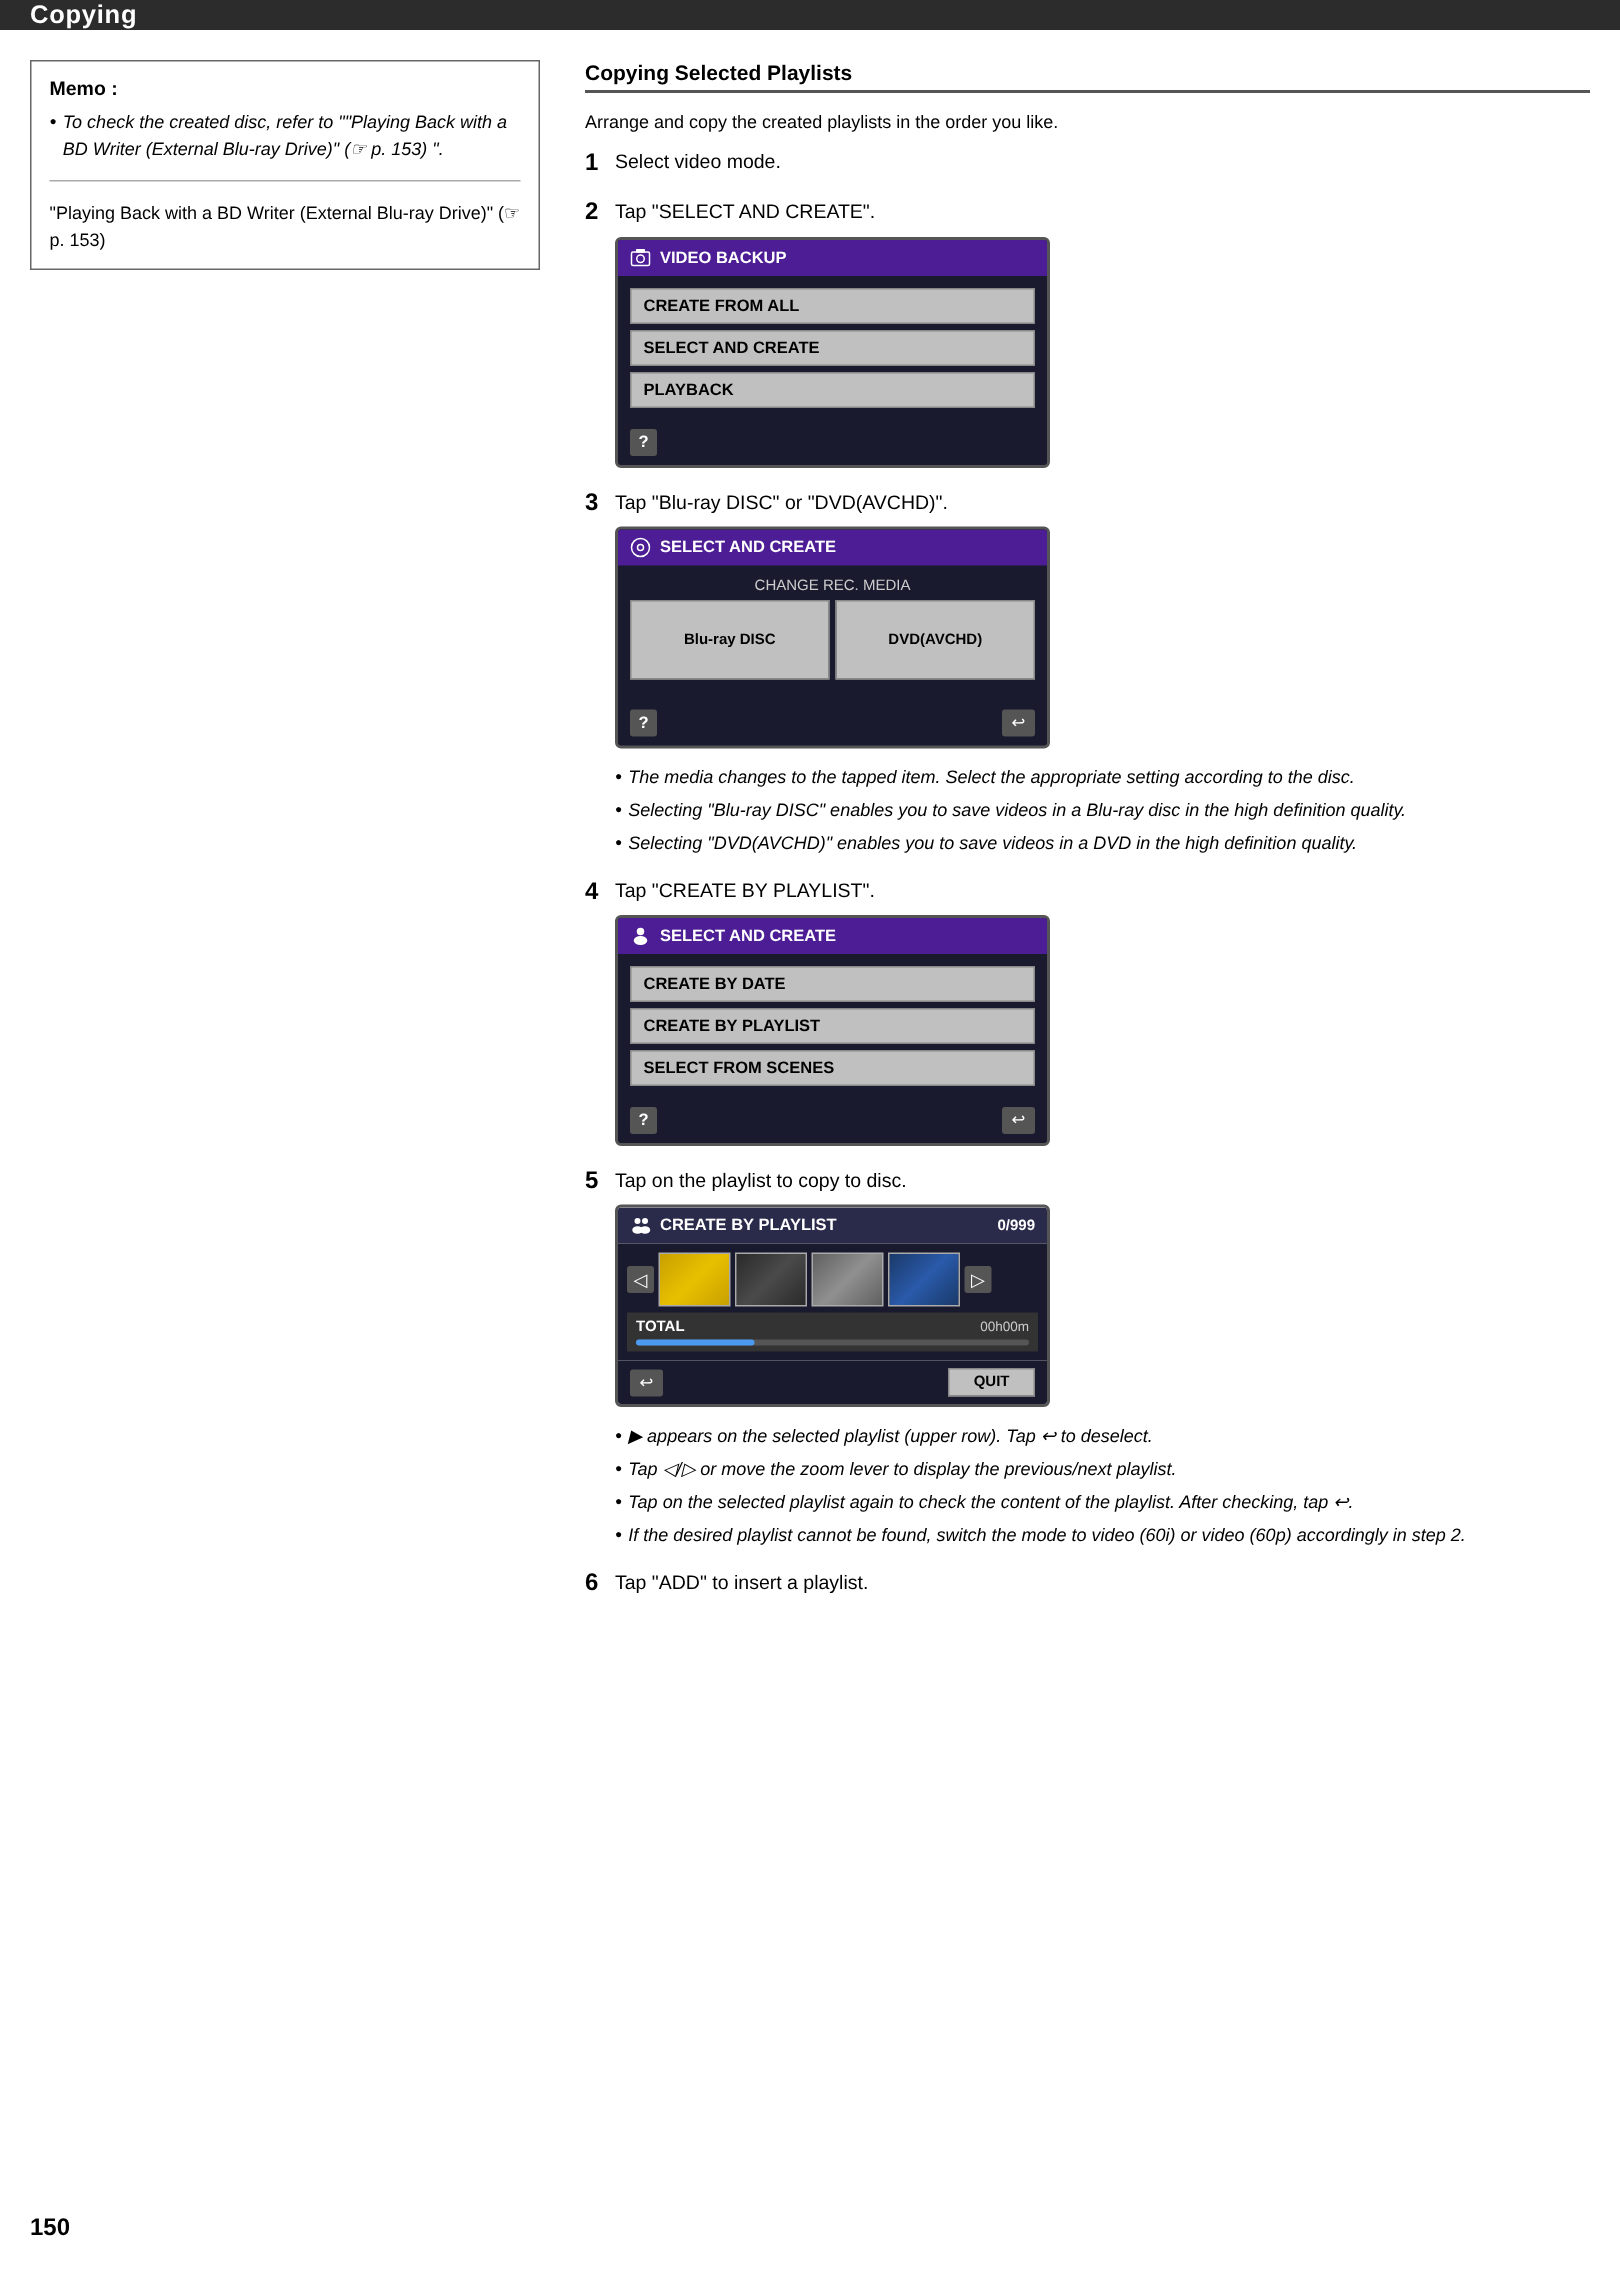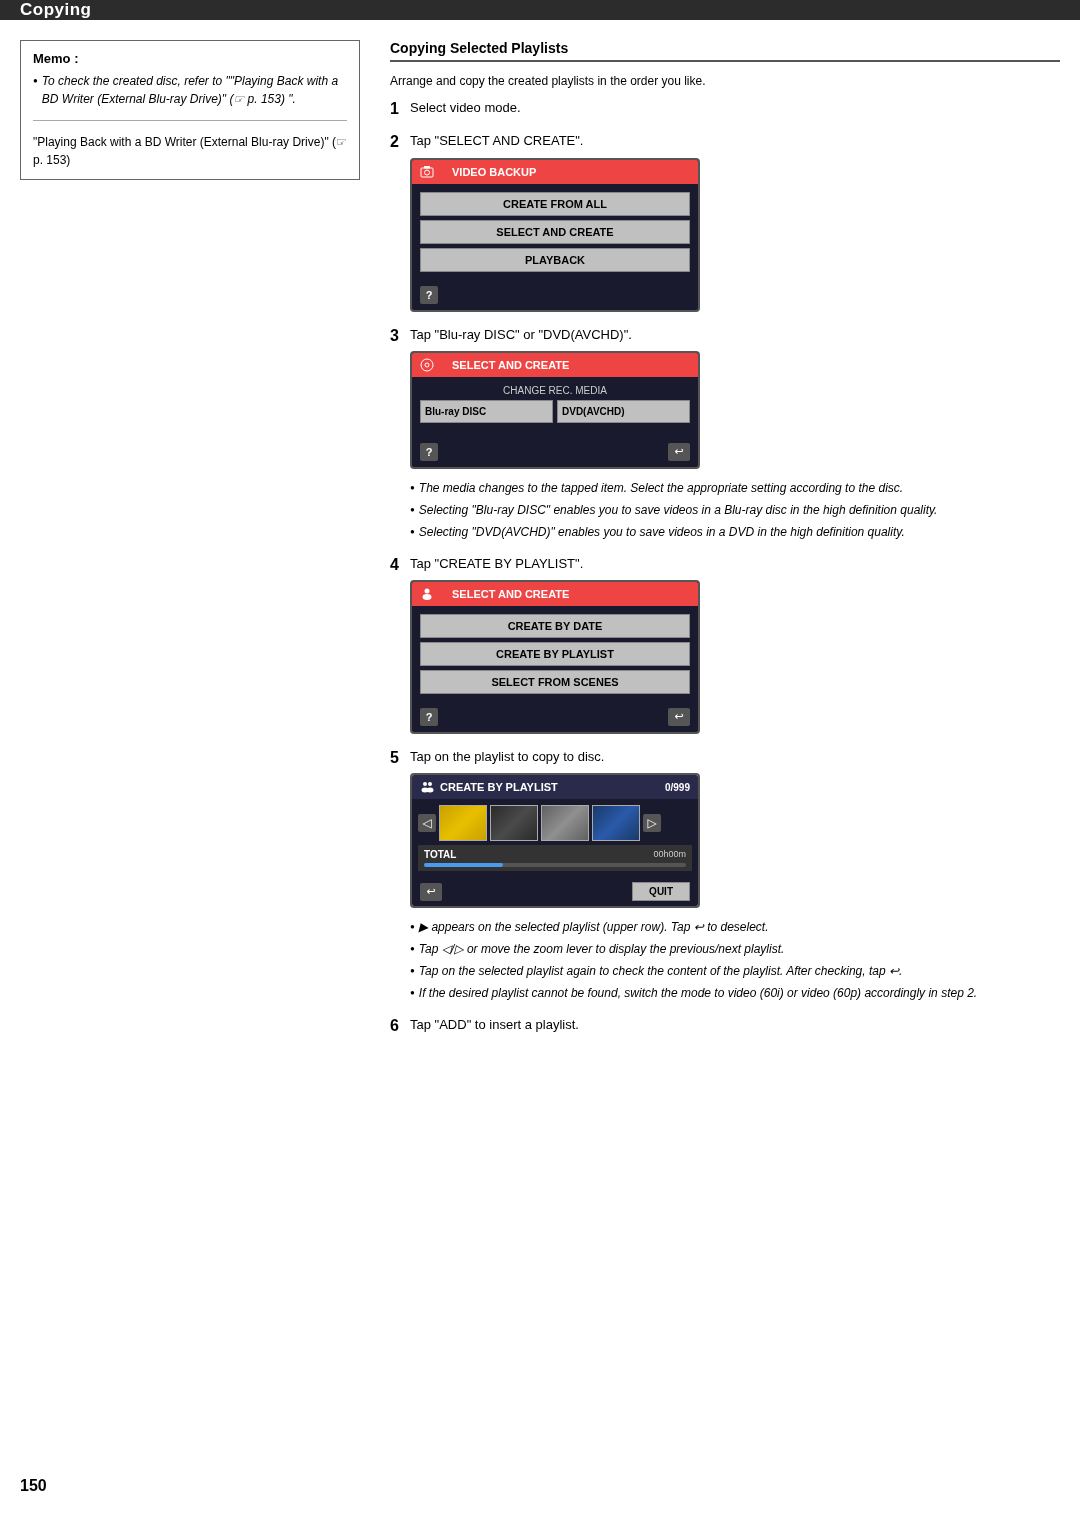--- a/index.html
+++ b/index.html
@@ -125,42 +125,42 @@
       background: #1a1a2e;
       border: 2px solid #555;
       border-radius: 4px;
       padding: 0;
       margin-bottom: 10px;
       overflow: hidden;
       width: 290px;
       margin-left: 20px;
     }
     .screen-title-bar {
-      background: #ef4444;
+      background: #4c1d95;
       color: #fff;
       font-size: 11px;
       font-weight: bold;
       padding: 5px 8px;
       display: flex;
       align-items: center;
-      gap: 18px;
+      gap: 6px;
     }
     .screen-body {
       padding: 8px;
     }
     .screen-btn {
       display: block;
       width: 100%;
       background: #c0c0c0;
       border: 1px solid #888;
       color: #000;
       font-size: 11px;
       font-weight: bold;
       padding: 5px 8px;
-      text-align: center;
+      text-align: left;
       margin-bottom: 4px;
       cursor: pointer;
     }
     .screen-btn:last-child {
       margin-bottom: 0;
     }
     .screen-footer {
       padding: 6px 8px;
       display: flex;
       justify-content: space-between;
@@ -202,22 +202,22 @@
       text-align: center;
       margin-bottom: 4px;
     }
     .media-btn {
       flex: 1;
       background: #c0c0c0;
       border: 1px solid #888;
       color: #000;
       font-size: 10px;
       font-weight: bold;
-      padding: 5px 4px;
-      text-align: left;
+      padding: 20px 4px;
+      text-align: center;
       cursor: pointer;
     }
 
     
     
     .playlist-screen {
       width: 290px;
       margin-left: 20px;
       border: 2px solid #555;
       border-radius: 4px;

